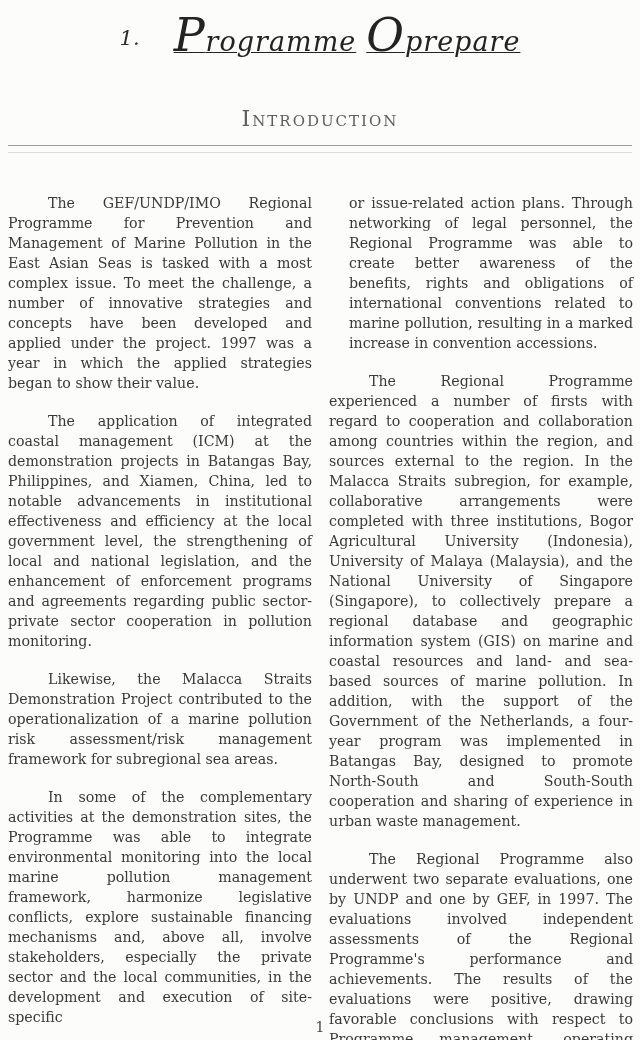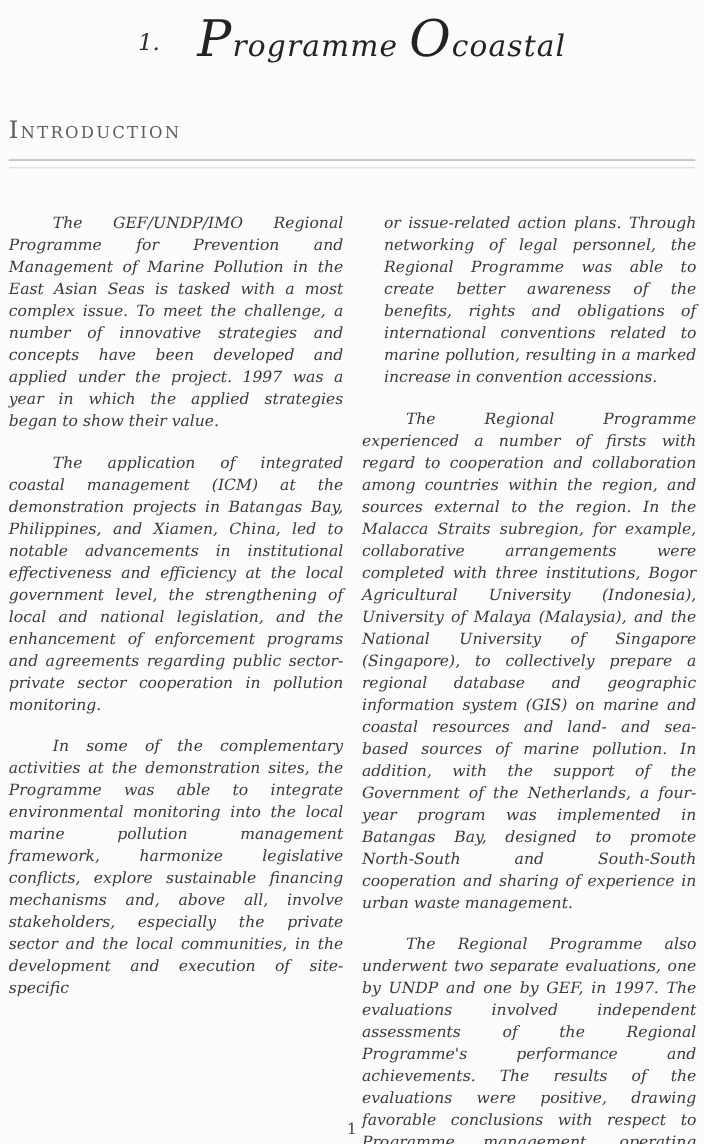--- a/index.html
+++ b/index.html
@@ -24,92 +24,93 @@
     white-space: nowrap;
   }
   .title-number {
     display: inline-block;
     font-style: italic;
     font-size: 21px;
     color: #2e2e2c;
     margin-right: 34px;
     transform: translateY(-6px);
   }
-  .title-word { color: #232321; }
+  .title-word { color: #232321; text-decoration: underline; }
   .title-cap {
     font-size: 46px;
     font-style: italic;
     letter-spacing: 1px;
   }
   .title-low {
     font-size: 27px;
     font-style: italic;
     letter-spacing: 1px;
   }
   .title-gap { display: inline-block; width: 10px; }
   
   .intro-heading {
     margin: 44px 8px 0 8px;
     font-variant: small-caps;
     font-size: 22px;
     font-weight: normal;
     letter-spacing: 2px;
     color: #5d5d5b;
+    text-align: center;
   }
   .rule-wrap { margin: 14px 8px 0 8px; }
   .rule-dark  { height: 1px; background: #9c9c9a; }
   .rule-light { height: 1px; background: #dcdcda; margin-top: 6px; }
   
   .columns {
     display: flex;
     gap: 17px;
     margin: 40px 7px 0 8px;
   }
   .col { flex: 1 1 0; min-width: 0; }
   .col p {
     margin: 0 0 18px 0;
     font-size: 14.2px;
     line-height: 20px;
     text-align: justify;
     text-indent: 40px;
     color: #3a3a38;
-    font-style: italic;
   }
   .col p.continuation { text-indent: 0; margin-left: 20px; }
   
   .page-number {
     position: absolute;
     left: 0;
     right: 0;
     bottom: 5px;
     text-align: center;
     font-size: 14px;
     color: #454543;
   }
 </style>
 </head>
 <body>
 
 <div class="page">
 
   <div class="title-row">
-    <span class="title-number">1.</span><span class="title-word"><span class="title-cap">P</span><span class="title-low">rogramme</span></span><span class="title-gap"></span><span class="title-word"><span class="title-cap">O</span><span class="title-low">coastal</span></span>
+    <span class="title-number">1.</span><span class="title-word"><span class="title-cap">P</span><span class="title-low">rogramme</span></span><span class="title-gap"></span><span class="title-word"><span class="title-cap">O</span><span class="title-low">prepare</span></span>
   </div>
 
   <h2 class="intro-heading">Introduction</h2>
 
   <div class="rule-wrap">
     <div class="rule-dark"></div>
     <div class="rule-light"></div>
   </div>
 
   <div class="columns">
     <div class="col">
       <p>The GEF/UNDP/IMO Regional Programme for Prevention and Management of Marine Pollution in the East Asian Seas is tasked with a most complex issue. To meet the challenge, a number of innovative strategies and concepts have been developed and applied under the project. 1997 was a year in which the applied strategies began to show their value.</p>
       <p>The application of integrated coastal management (ICM) at the demonstration projects in Batangas Bay, Philippines, and Xiamen, China, led to notable advancements in institutional effectiveness and efficiency at the local government level, the strengthening of local and national legislation, and the enhancement of enforcement programs and agreements regarding public sector-private sector cooperation in pollution monitoring.</p>
+      <p>Likewise, the Malacca Straits Demonstration Project contributed to the operationalization of a marine pollution risk assessment/risk management framework for subregional sea areas.</p>
       <p>In some of the complementary activities at the demonstration sites, the Programme was able to integrate environmental monitoring into the local marine pollution management framework, harmonize legislative conflicts, explore sustainable financing mechanisms and, above all, involve stakeholders, especially the private sector and the local communities, in the development and execution of site-specific</p>
     </div>
     <div class="col">
       <p class="continuation">or issue-related action plans. Through networking of legal personnel, the Regional Programme was able to create better awareness of the benefits, rights and obligations of international conventions related to marine pollution, resulting in a marked increase in convention accessions.</p>
       <p>The Regional Programme experienced a number of firsts with regard to cooperation and collaboration among countries within the region, and sources external to the region. In the Malacca Straits subregion, for example, collaborative arrangements were completed with three institutions, Bogor Agricultural University (Indonesia), University of Malaya (Malaysia), and the National University of Singapore (Singapore), to collectively prepare a regional database and geographic information system (GIS) on marine and coastal resources and land- and sea-based sources of marine pollution. In addition, with the support of the Government of the Netherlands, a four-year program was implemented in Batangas Bay, designed to promote North-South and South-South cooperation and sharing of experience in urban waste management.</p>
       <p>The Regional Programme also underwent two separate evaluations, one by UNDP and one by GEF, in 1997. The evaluations involved independent assessments of the Regional Programme's performance and achievements. The results of the evaluations were positive, drawing favorable conclusions with respect to Programme management, operating strategies and stakeholder participation, especially with regard to public-private partnerships and other sustainable financing mechanisms.</p>
     </div>
   </div>
 
   <div class="page-number">1</div>

